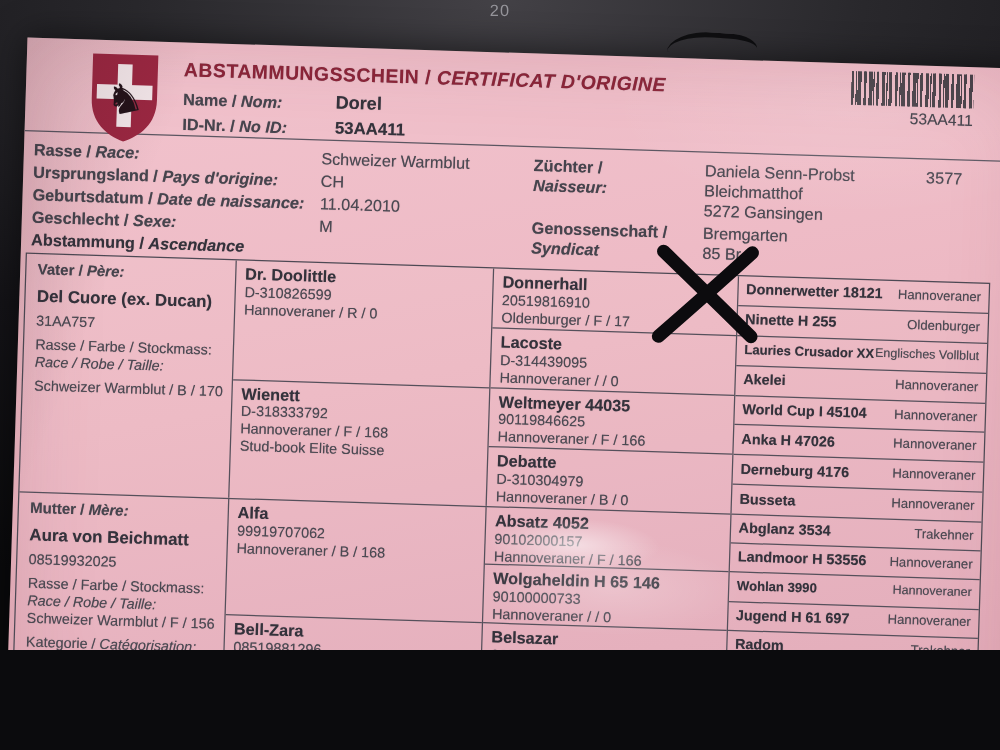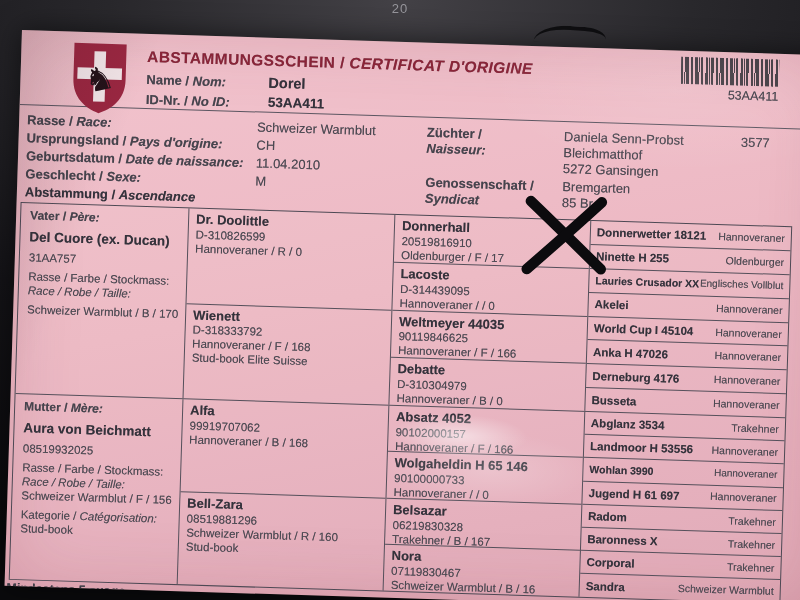--- a/index.html
+++ b/index.html
@@ -3,21 +3,21 @@
 <meta charset="utf-8">
 <style>
   :root{
     --line:#55505b;
     --ink:#46444d;
     --ink-dark:#34323b;
     --maroon:#8a2438;
   }
   html,body{margin:0;padding:0;background:#0b0b0d;}
   .stage{
-    position:relative;width:800px;height:600px;overflow:hidden;
+    position:relative;width:800px;height:520px;overflow:hidden;
     background:radial-gradient(130% 95% at 50% 0%, #434146 0%, #29282c 28%, #141317 62%, #0a0a0c 100%);
     font-family:"Liberation Sans", sans-serif;
   }
   .gallery-number{
     position:absolute;top:1px;left:0;right:0;text-align:center;
     color:#96959b;font-size:13px;letter-spacing:1px;
   }
   .page-flap{
     position:absolute;left:534px;top:26px;width:72px;height:14px;
     border-top:4px solid #09090b;border-radius:50% 30% 0 0/100% 60% 0 0;

